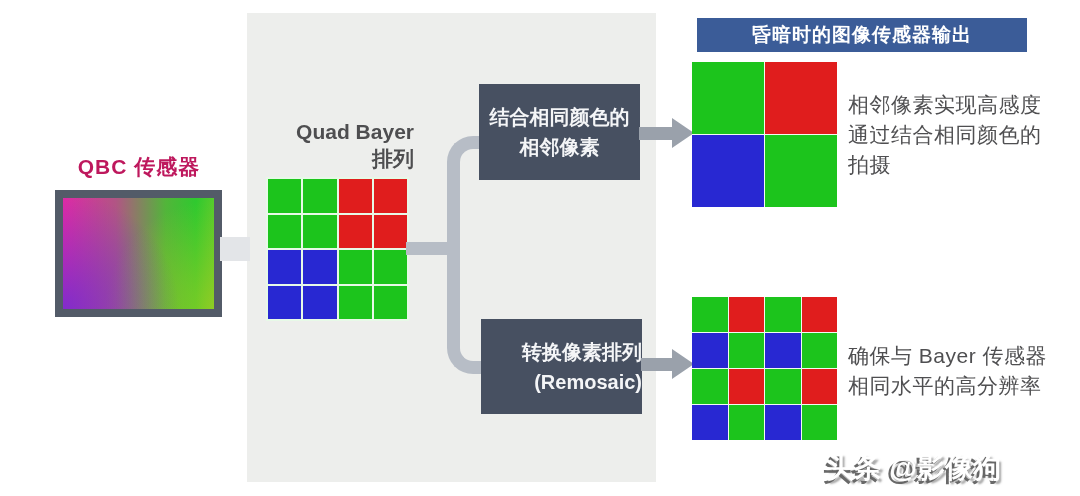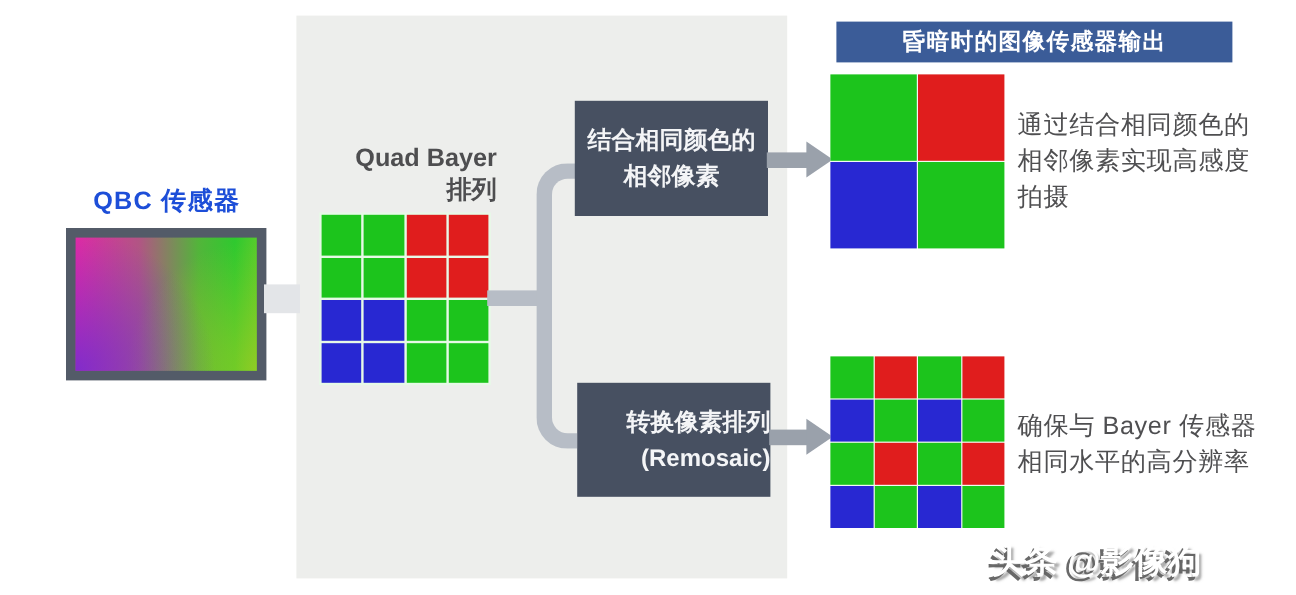--- a/index.html
+++ b/index.html
@@ -14,21 +14,21 @@
 
   
   .panel {
     position:absolute; left:247px; top:13px; width:409px; height:469px;
     background:#edeeec;
   }
 
   
   .qbc-label {
     position:absolute; left:30px; top:153px; width:218px;
-    text-align:center; font-size:21px; font-weight:bold; color:#1d4ed8;
+    text-align:center; font-size:21px; font-weight:bold; color:#be185d;
     letter-spacing:1px;
   }
   .sensor {
     position:absolute; left:55px; top:190px; width:167px; height:127px;
     background:#535b68; padding:8px;
   }
   .sensor-screen {
     width:100%; height:100%;
     background:
       radial-gradient(circle at 0% 100%, rgba(98,44,216,0.75), rgba(98,44,216,0) 62%),
@@ -180,22 +180,22 @@
   </div>
 
   <div class="blue-bar top">昏暗时的图像传感器输出</div>
   <div class="pixel-grid binned-grid">
       <div style="background: rgb(28, 196, 28);"></div>
       <div style="background: rgb(224, 29, 29);"></div>
       <div style="background: rgb(40, 40, 210);"></div>
       <div style="background: rgb(28, 196, 28);"></div>
     </div>
   <div class="desc top">
+    <div>相邻像素实现高感度</div>
     <div>通过结合相同颜色的</div>
-    <div>相邻像素实现高感度</div>
     <div>拍摄</div>
   </div>
 
   <div class="pixel-grid bayer-grid">
       <div style="background: rgb(28, 196, 28);"></div>
       <div style="background: rgb(224, 29, 29);"></div>
       <div style="background: rgb(28, 196, 28);"></div>
       <div style="background: rgb(224, 29, 29);"></div>
       <div style="background: rgb(40, 40, 210);"></div>
       <div style="background: rgb(28, 196, 28);"></div>

